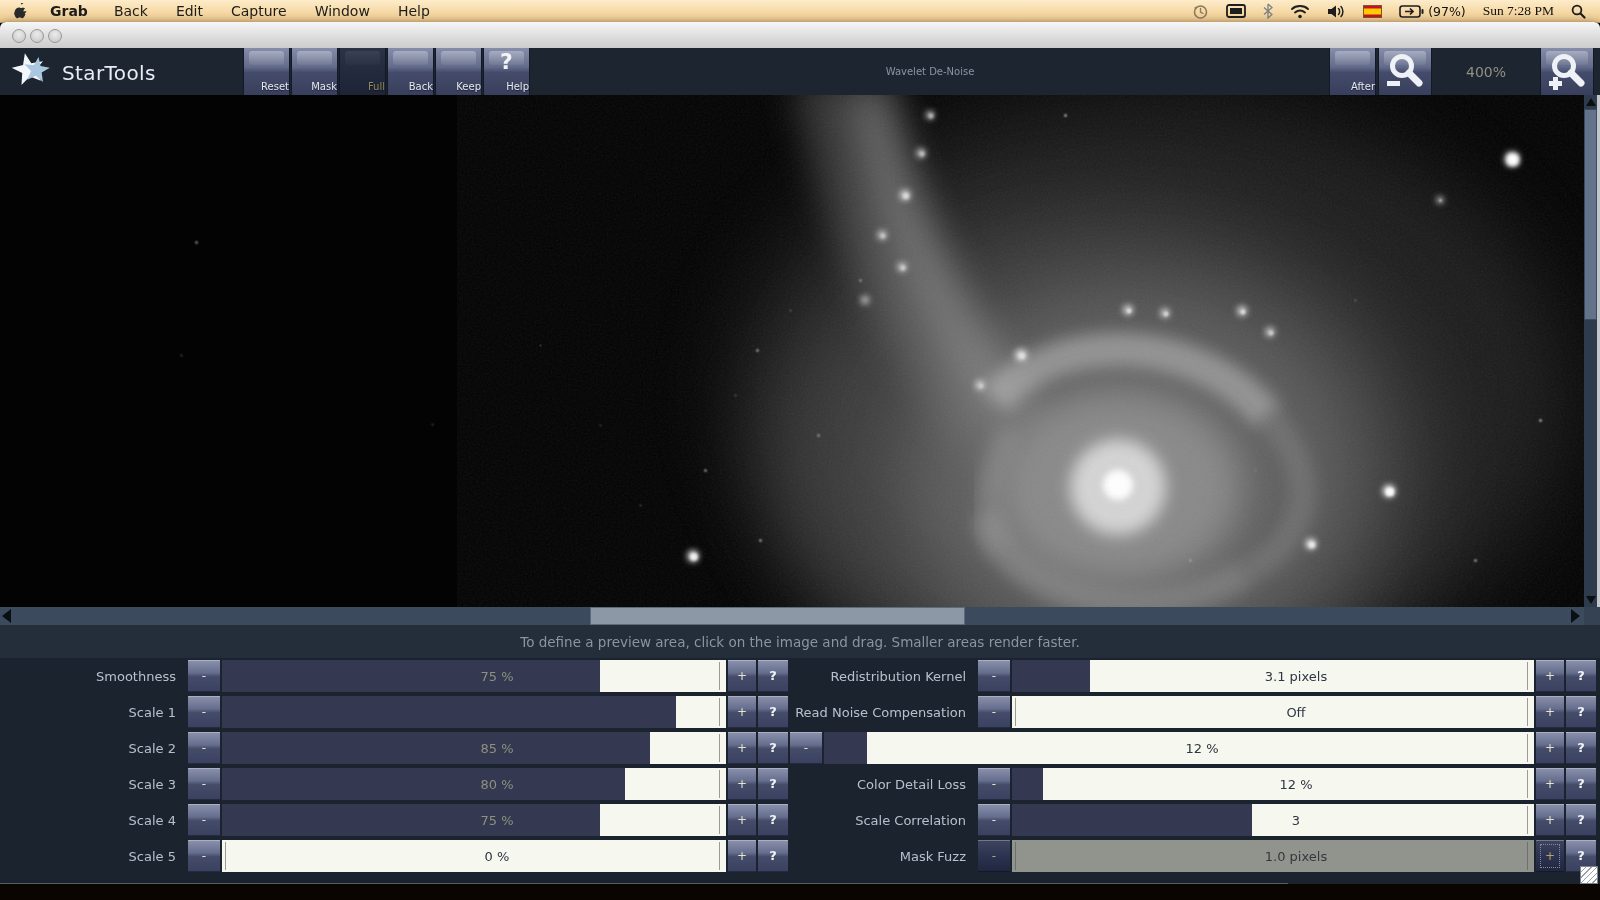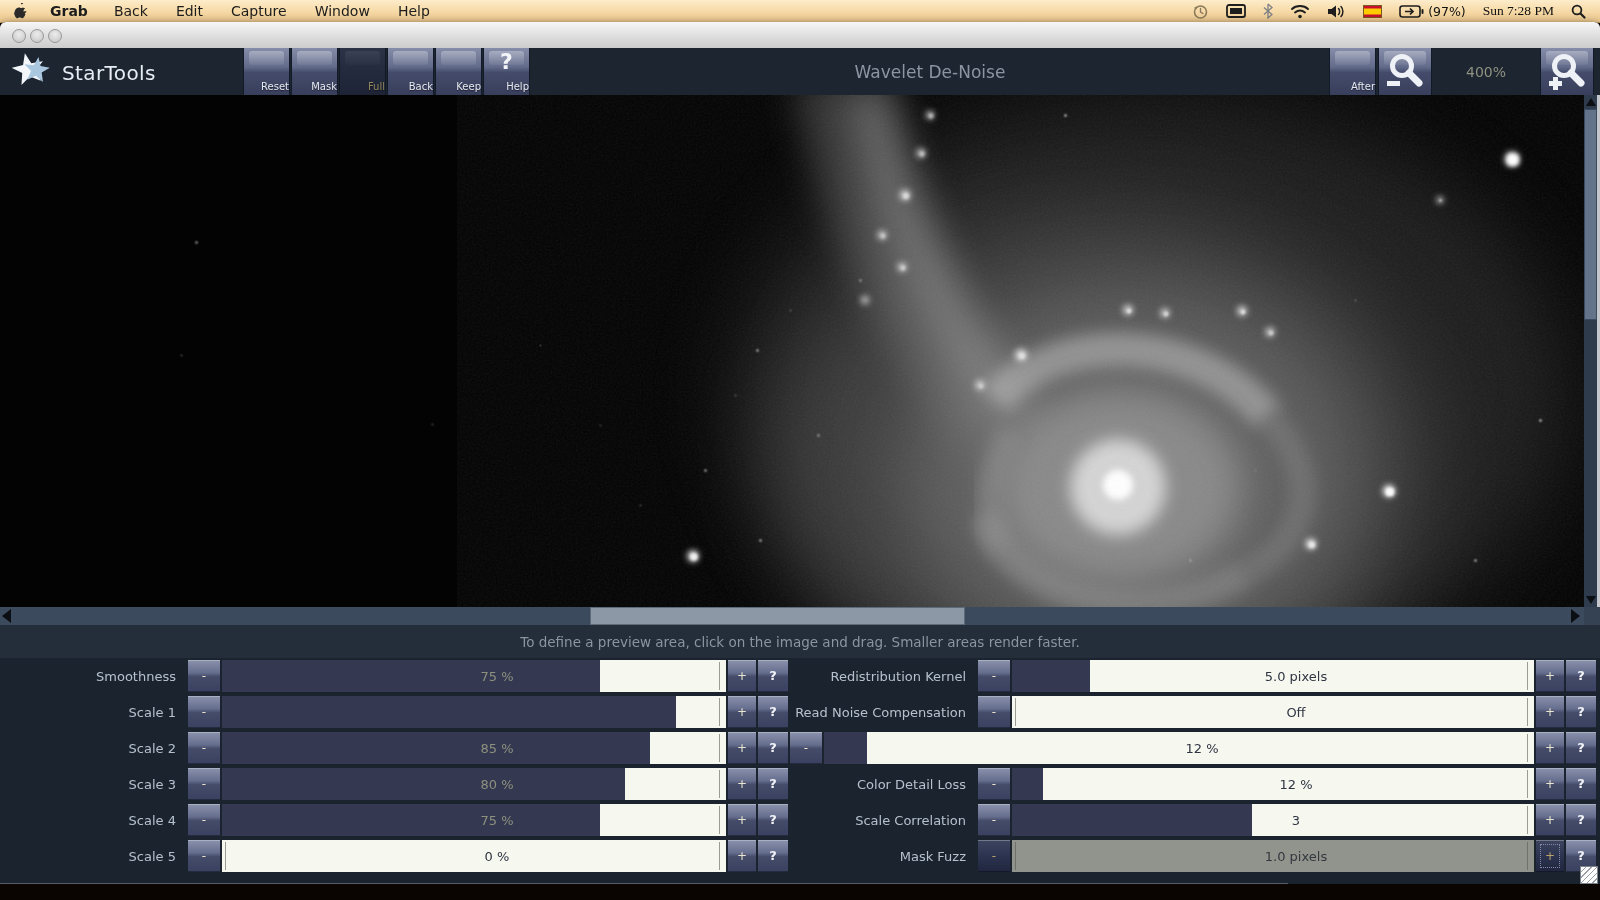--- a/index.html
+++ b/index.html
@@ -37,21 +37,21 @@
     border-left:1px solid #131a27;border-right:1px solid #131a27;cursor:pointer;}
   .tb-btn::before{content:"";position:absolute;left:5px;right:5px;top:3px;height:14px;border-radius:3px;
     background:linear-gradient(180deg,rgba(255,255,255,.30),rgba(255,255,255,.06));}
   .tb-btn .bl{position:absolute;left:0;right:0;bottom:3px;text-align:right;font-size:10px;color:#e6eaf2;
     text-shadow:0 1px 1px rgba(0,0,0,.5);}
   .tb-btn.active{background:linear-gradient(180deg,#2c3347 0%,#232a3e 50%,#1e2436 100%);}
   .tb-btn.active::before{background:linear-gradient(180deg,rgba(255,255,255,.07),rgba(255,255,255,.02));}
   .tb-btn.active .bl{color:#93895f;}
   .tb-btn .qmark{position:absolute;left:0;right:0;top:1px;text-align:center;font-size:22px;font-weight:bold;color:#f3f5f9;}
   .tb-title{position:absolute;left:530px;width:800px;top:0;height:47px;display:flex;align-items:center;justify-content:center;
-    color:#8b94a1;font-size:17px;}
+    color:#8b94a1;font-size:10px;}
   .tb-btn.wide{width:54px;}
   .tb-btn svg{position:absolute;left:50%;top:50%;transform:translate(-50%,-50%);}
   .zoomlevel{position:absolute;top:0;height:47px;left:1432px;width:108px;display:flex;align-items:center;justify-content:center;
     color:#8f9280;font-size:14px;}
 
   
   .viewport{position:absolute;left:0;top:73px;width:1584px;height:512px;background:#030303;overflow:hidden;}
   .galaxy{position:absolute;left:0;top:0;}
   .stars-dim{position:absolute;left:0;top:0;width:1px;height:1px;border-radius:50%;
     box-shadow:
@@ -467,21 +467,21 @@
     <div class="col right" id="col-right">
   <div class="srow">
     <div class="slabel">Redistribution Kernel</div>
     <div class="sbtn minus">
             <span class="glyph">-</span>
           </div>
     <div class="track">
       <div class="cap l"></div>
       <div class="cap r"></div>
       <div class="fill" style="width: 15%;"></div>
-      <div class="sval onwhite">5.0 pixels</div>
+      <div class="sval onwhite">3.1 pixels</div>
     </div>
     <div class="sbtn plus">
             <span class="glyph">+</span>
           </div>
     <div class="sbtn qbtn">
             <span class="glyph q">?</span>
           </div>
   </div>
 
   <div class="srow">

